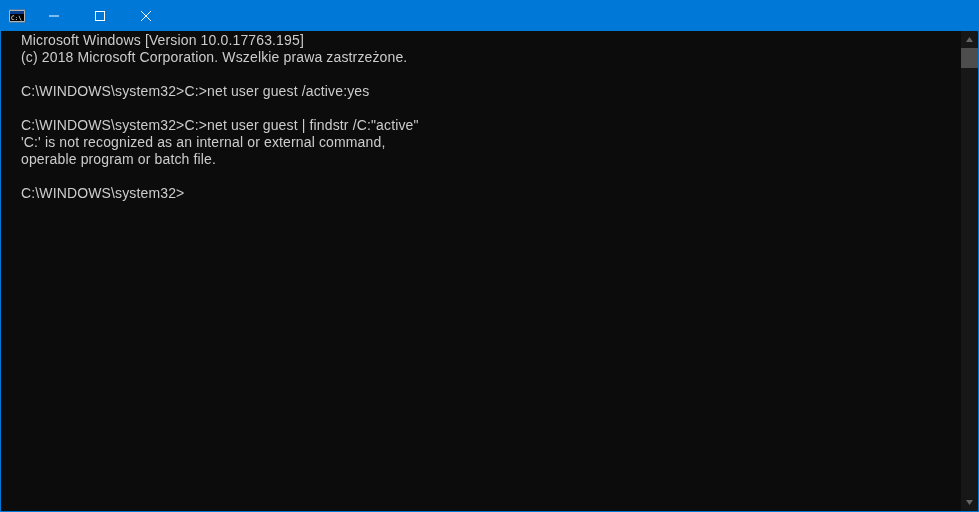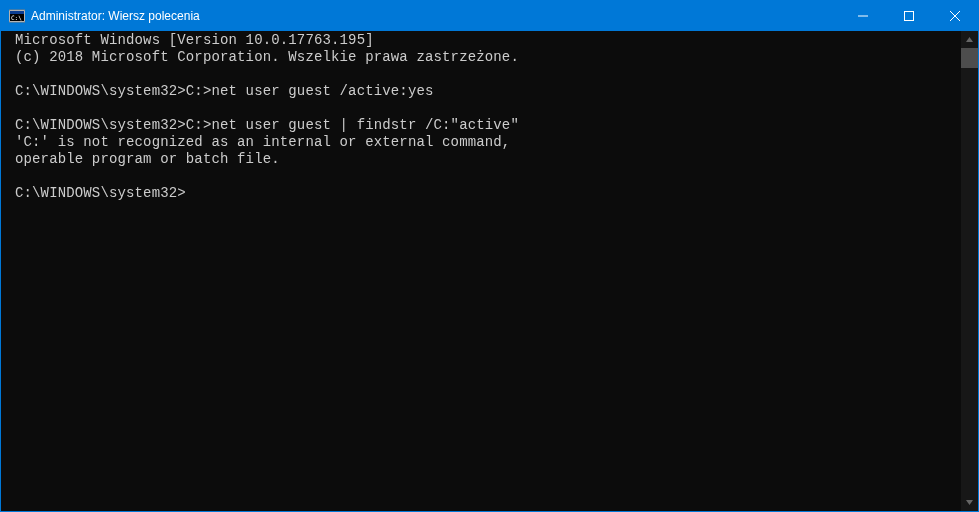--- a/index.html
+++ b/index.html
@@ -53,24 +53,24 @@
     .client {
       flex: 1;
       background: #0c0c0c;
       display: flex;
       position: relative;
     }
     .console {
       flex: 1;
       background: #0c0c0c;
       color: #cccccc;
-      font-family: Liberation Mono, monospace;
+      font-family: Liberation Sans, sans-serif;
       font-size: 14px;
       line-height: 17px;
-      padding: 1px 0 0 14px;
+      padding: 1px 0 0 20px;
       white-space: pre;
       overflow: hidden;
       letter-spacing: 0.14px;
     }
     .console .line { white-space: pre; }
     .scrollbar {
       width: 17px;
       background: #171717;
       display: flex;
       flex-direction: column;
@@ -101,21 +101,20 @@
 <div class="window">
   <div class="titlebar">
     <span class="window-icon">
       <svg viewBox="0 0 16 16" width="16" height="16">
         <rect x="0" y="2" width="16" height="12" fill="#e6e6e6" stroke="#808080" stroke-width="1"></rect>
         <rect x="1" y="3" width="14" height="3" fill="#0b3d91"></rect>
         <rect x="1" y="6" width="14" height="7" fill="#000"></rect>
         <text x="2" y="12" font-size="6" fill="#fff" font-family="monospace">C:\</text>
       </svg>
     </span>
-    <span class="window-title">Administrator: Wiersz polecenia</span>
     <div class="win-controls">
       <div class="win-btn">
         <svg width="10" height="10" viewBox="0 0 10 10">
             <line x1="0" y1="5" x2="10" y2="5" stroke="#fff" stroke-width="1"></line>
           </svg>
       </div>
       <div class="win-btn">
         <svg width="10" height="10" viewBox="0 0 10 10">
             <rect x="0.5" y="0.5" width="9" height="9" fill="none" stroke="#fff" stroke-width="1"></rect>
           </svg>

